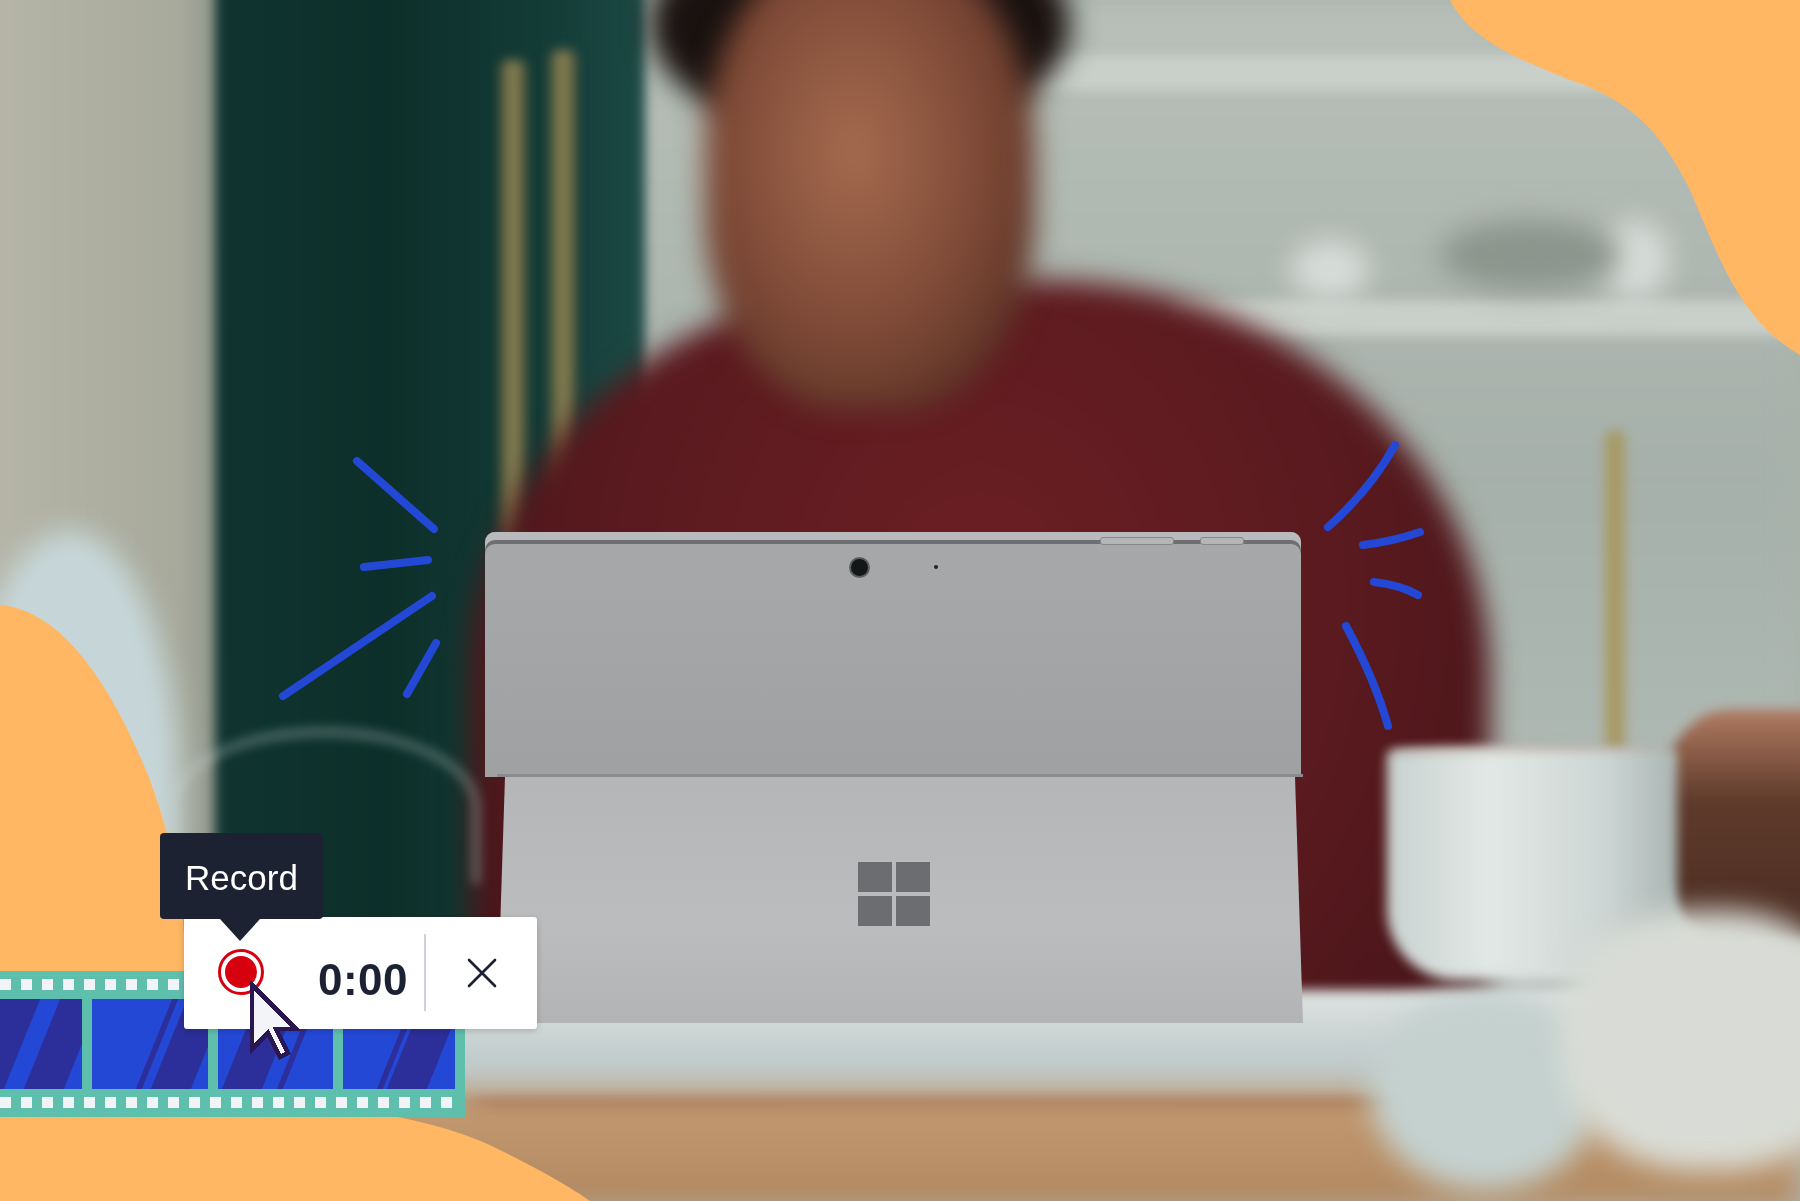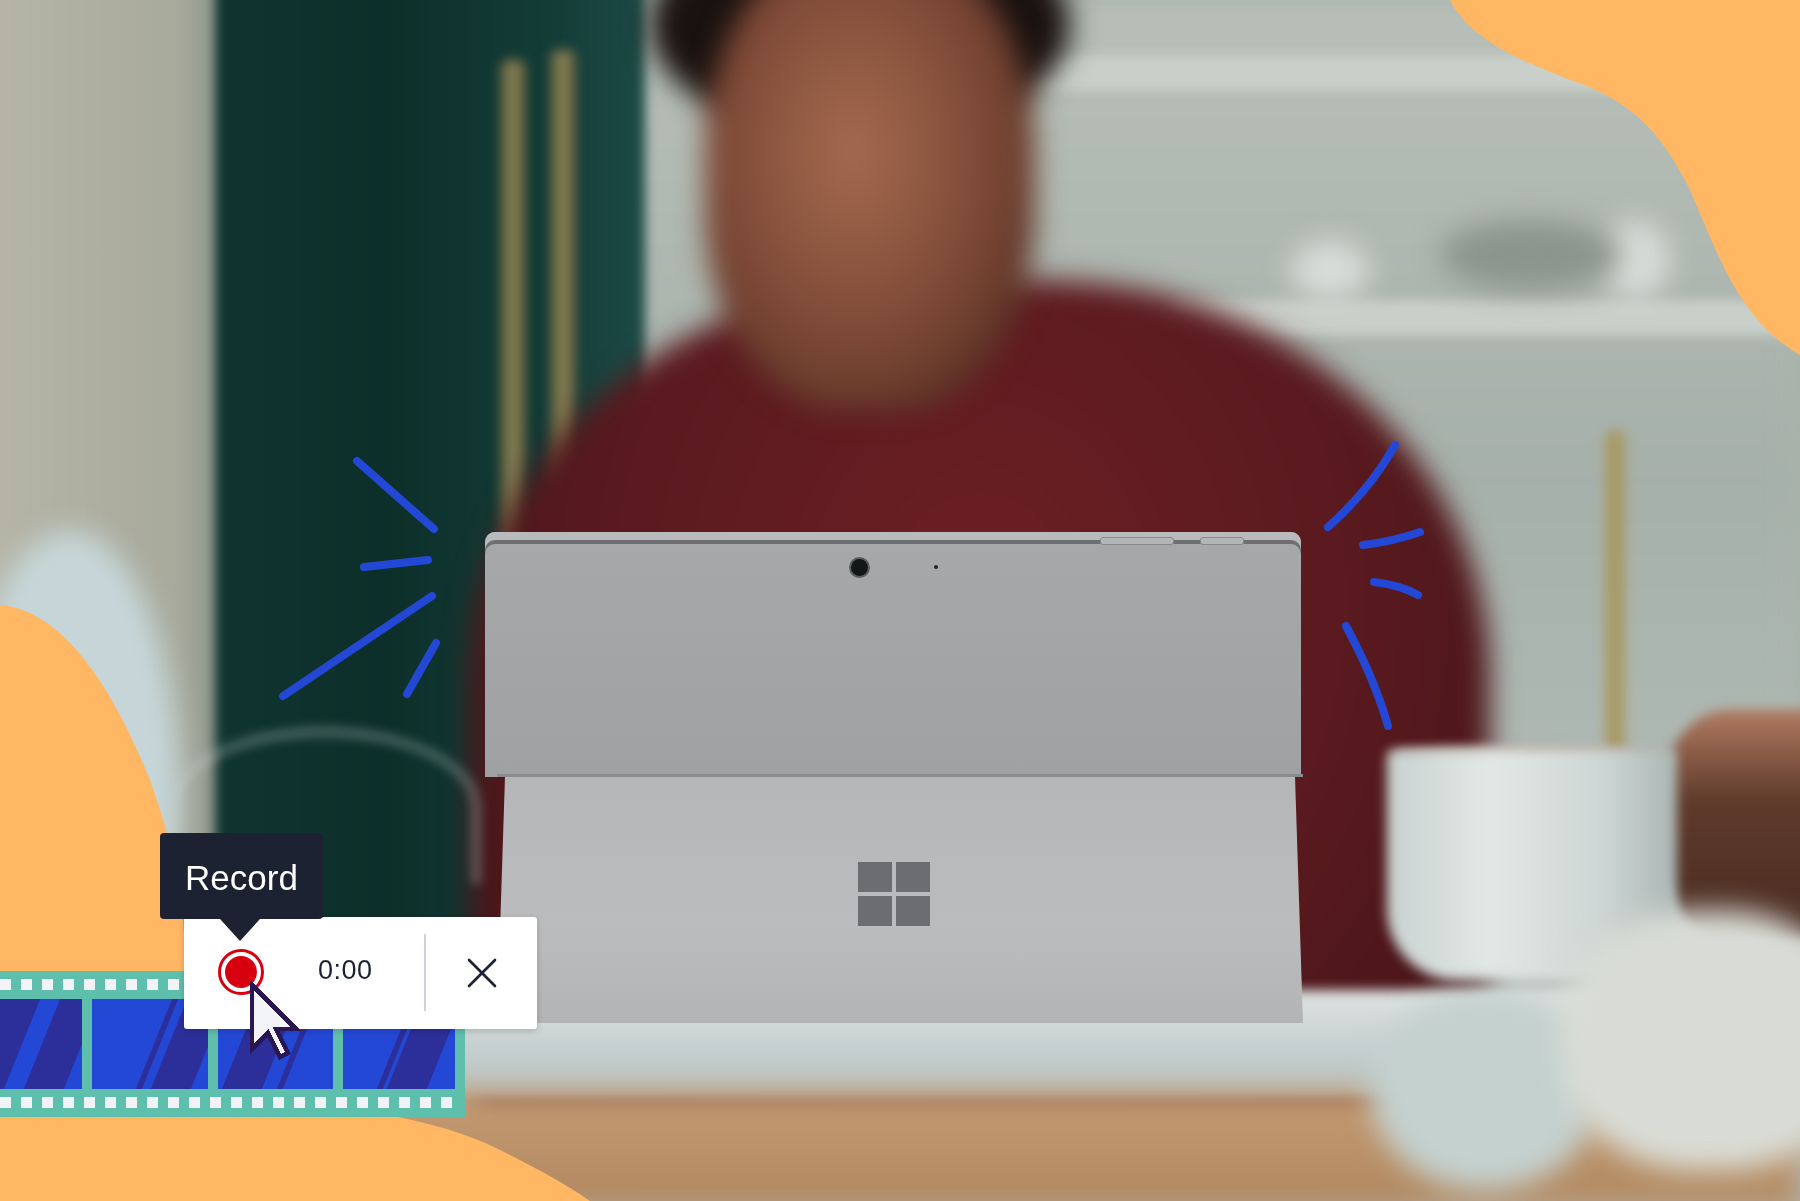--- a/index.html
+++ b/index.html
@@ -50,24 +50,24 @@
     .frame { position: absolute; top: 0; height: 90px; background: #2448d6; overflow: hidden; }
     .frame .stripe { position: absolute; top: -20px; width: 40px; height: 140px; background: #2c2e9a; transform: skewX(-22deg); }
     .frame .stripe.thin { width: 6px; }
     .holes { position: absolute; left: 10px; width: 465px; height: 10px; display: flex; gap: 10px; }
     .holes i { display: block; width: 11px; height: 11px; background: #f2f3f6; }
 
     
     .toolbar { position: absolute; left: 184px; top: 917px; width: 353px; height: 112px; background: #ffffff; border-radius: 3px; box-shadow: 0 2px 6px rgba(0,0,0,.18); }
     .rec-btn { position: absolute; left: 34px; top: 32px; width: 46px; height: 46px; border-radius: 50%; border: 3px solid #d7000f; box-sizing: border-box; background: #fff; cursor: pointer; }
     .rec-btn .dot { position: absolute; left: 4px; top: 4px; width: 32px; height: 32px; border-radius: 50%; background: #d7000f; }
-    .timer { position: absolute; left: 134px; top: 38px; font-size: 27px; color: #1c2233; letter-spacing: .5px; }
+    .timer { position: absolute; left: 134px; top: 38px; font-size: 44px; color: #1c2233; letter-spacing: .5px; font-weight: bold; }
     .divider { position: absolute; left: 240px; top: 17px; width: 2px; height: 77px; background: #cfd2dc; }
     .close-btn { position: absolute; left: 282px; top: 40px; width: 32px; height: 32px; cursor: pointer; }
-    .tooltip { position: absolute; left: 160px; top: 833px; width: 148px; height: 86px; background: #1c2232; border-radius: 4px; padding-left: 15px; }
+    .tooltip { position: absolute; left: 160px; top: 833px; width: 163px; height: 86px; background: #1c2232; border-radius: 4px; }
     .tooltip .label { position: absolute; left: 0; right: 0; top: 25px; text-align: center; color: #ffffff; font-size: 35px; }
     .tooltip .arrow { position: absolute; left: 60px; bottom: -22px; width: 0; height: 0; border-left: 20px solid transparent; border-right: 20px solid transparent; border-top: 22px solid #1c2232; }
     .cursor { position: absolute; left: 248px; top: 981px; }
   </style>
 </head>
 <body>
 
 <div class="scene">
 
   <div class="layer bg-right blur"></div>

